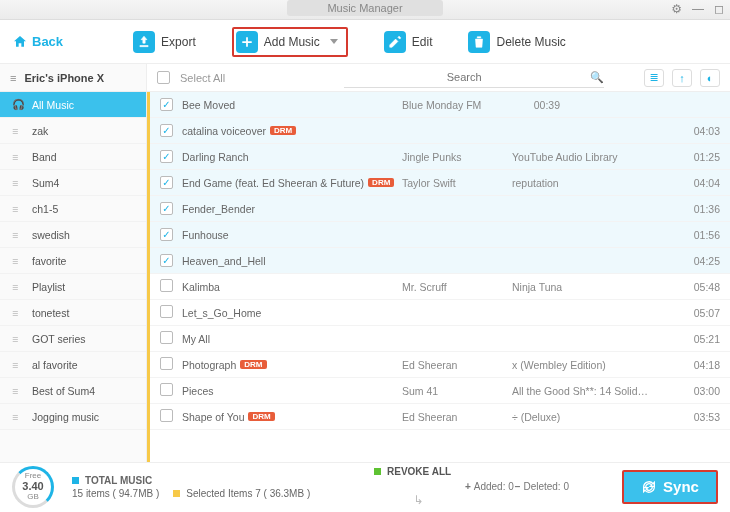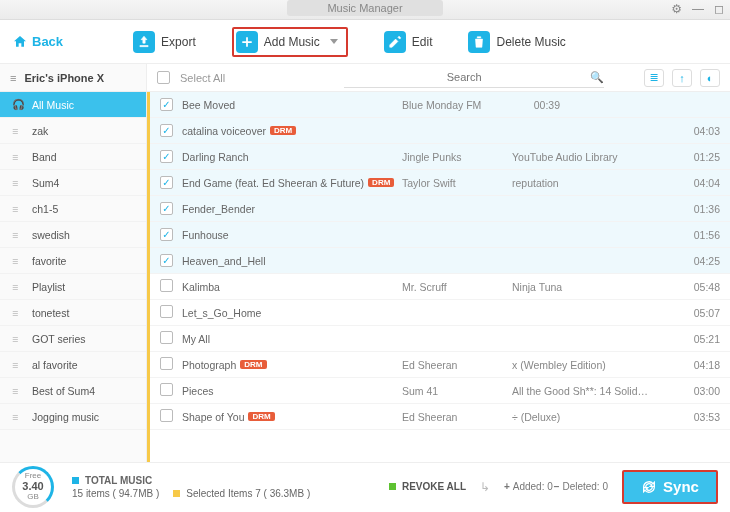--- a/index.html
+++ b/index.html
@@ -50,21 +50,21 @@
   .storage-ring .big { font-size:11px; font-weight:600; color:#555;}
   .footer-stats { display:flex; flex-direction:column; gap:2px; font-size:10px; color:#666;}
   .footer-stats .line { display:flex; align-items:center; gap:6px;}
   .dot { width:7px; height:7px;}
   .dot.teal { background:#1eb4e6;}
   .dot.gold { background:#f7c948;}
   .dot.green { background:#5ec232;}
   .footer-right { margin-left:auto; display:flex; align-items:center; gap:14px;}
   .revoke { display:flex; align-items:center; gap:6px; font-size:10px; color:#555;}
   .counts { display:flex; font-size:10px; color:#777; gap:1px;}
-  .sync-btn { width:96px; height:34px; background:#3bc1ec; color:#fff; font-size:15px; font-weight:600; display:flex; align-items:center; justify-content:center; gap:6px; border-radius:2px; border:2px solid #d63a2f; cursor:pointer;}
+  .sync-btn { width:96px; height:34px; background:#3bc1ec; color:#fff; font-size:15px; font-weight:600; display:flex; align-items:center; justify-content:center; gap:6px; border-radius:2px; border:2px solid #d63a2f; cursor:pointer;margin-left:39px;}
   .sync-btn svg { width:16px; height:16px; stroke:#fff; fill:none;}
   ::-webkit-scrollbar { width:6px;} ::-webkit-scrollbar-thumb{background:#ddd;border-radius:3px;}
 </style>
 </head>
 <body>
 
 <div class="titlebar">
   <div class="title">Music Manager</div>
   <div class="wincontrols">
     <span>⚙</span>
@@ -329,21 +329,21 @@
       <span class="dot teal"></span>
       <strong>TOTAL MUSIC</strong>
     </div>
     <div class="line">
       <span>15 items ( 94.7MB )</span>
       <span class="dot gold" style="margin-left:8px"></span>
       <span>Selected Items 7 ( 36.3MB )</span>
     </div>
   </div>
   <div class="footer-right">
-    <div style="display:flex;flex-direction:row;gap:2px;text-align:center;">
+    <div style="display:flex;flex-direction:column;gap:16px;text-align:center;">
       <div class="revoke">
         <span class="dot green"></span>
         <strong>REVOKE ALL</strong>
       </div>
       <span style="color:#bbb;font-size:12px;margin-left:12px">↳</span>
     </div>
     <div class="counts">
       <span><span style="font-weight:600">+ </span><span>Added: 0</span></span>
       <span><span style="font-weight:600">− </span><span>Deleted: 0</span></span>
     </div>

